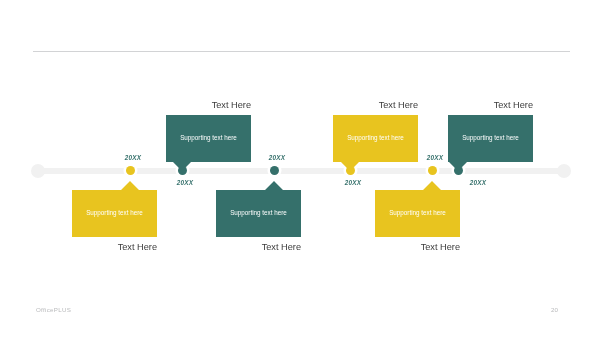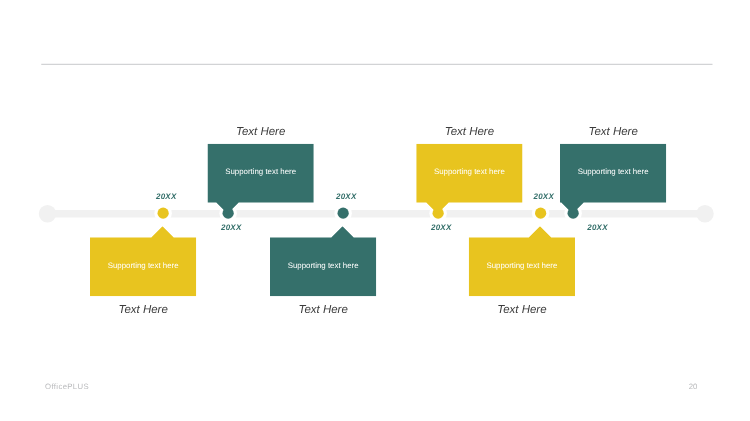--- a/index.html
+++ b/index.html
@@ -99,24 +99,23 @@
     position: absolute;
     left: 0;
     top: 0;
     width: 100%;
     height: 100%;
     z-index: 1;
   }
   .heading {
     font-size: 9.2px;
     color: #3c3c3c;
-    text-align: center;
+    text-align: right;
     width: 85px;
     white-space: nowrap;
-    font-style: italic;
   }
   .callout.up .heading  { margin-bottom: 5px; }
   .callout.down .heading { margin-top: 5px; }
 
   
   #footer-brand {
     position: absolute;
     left: 36px;
     top: 306px;
     font-size: 6.2px;

